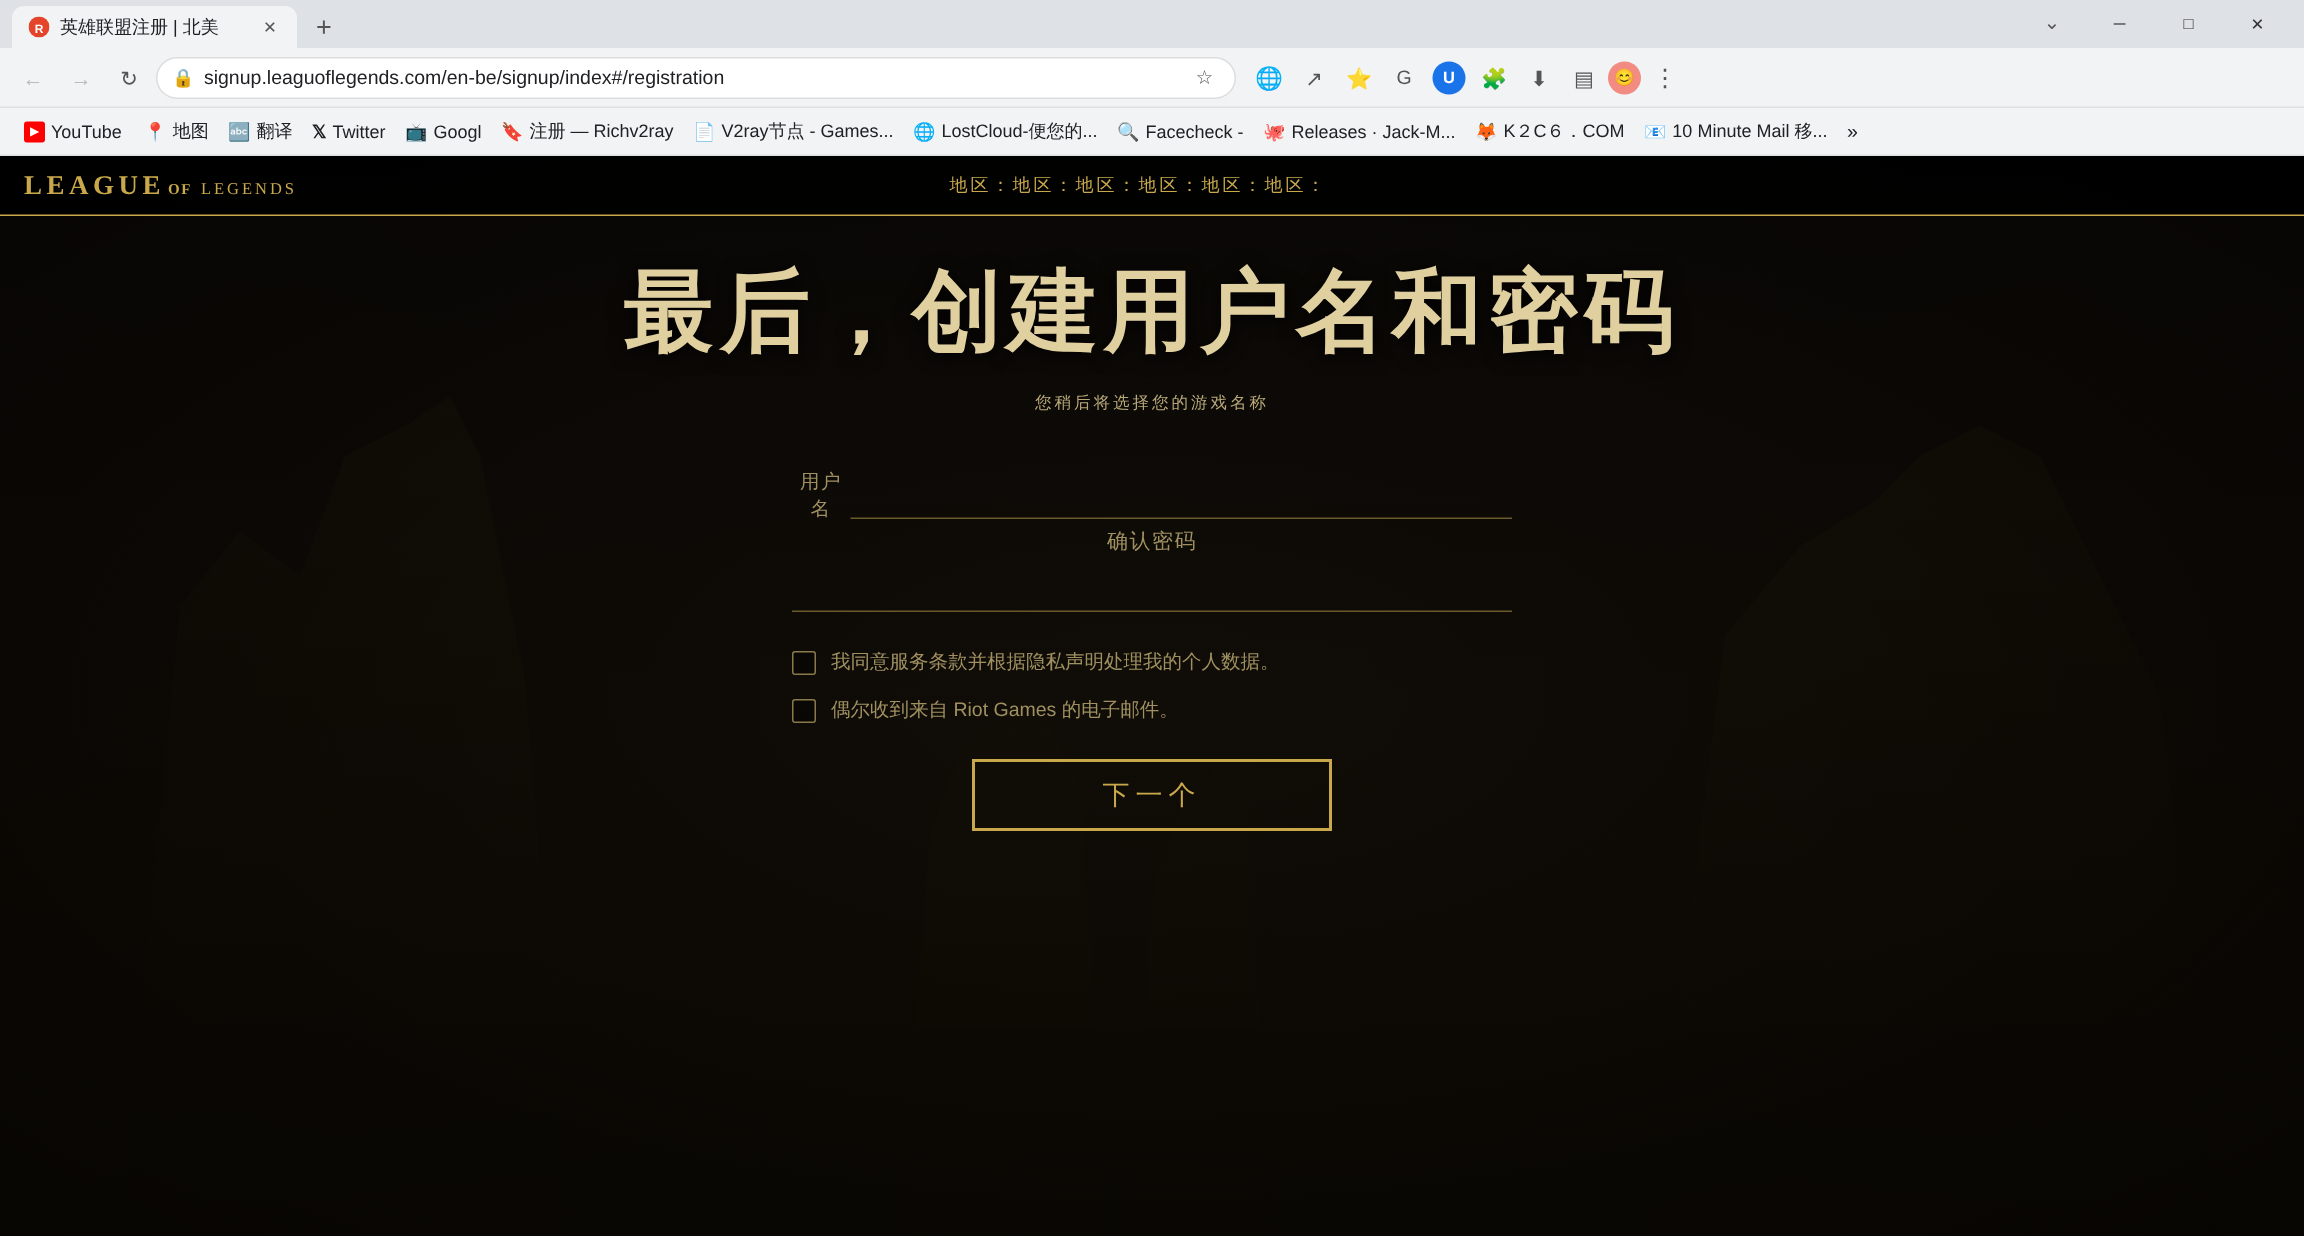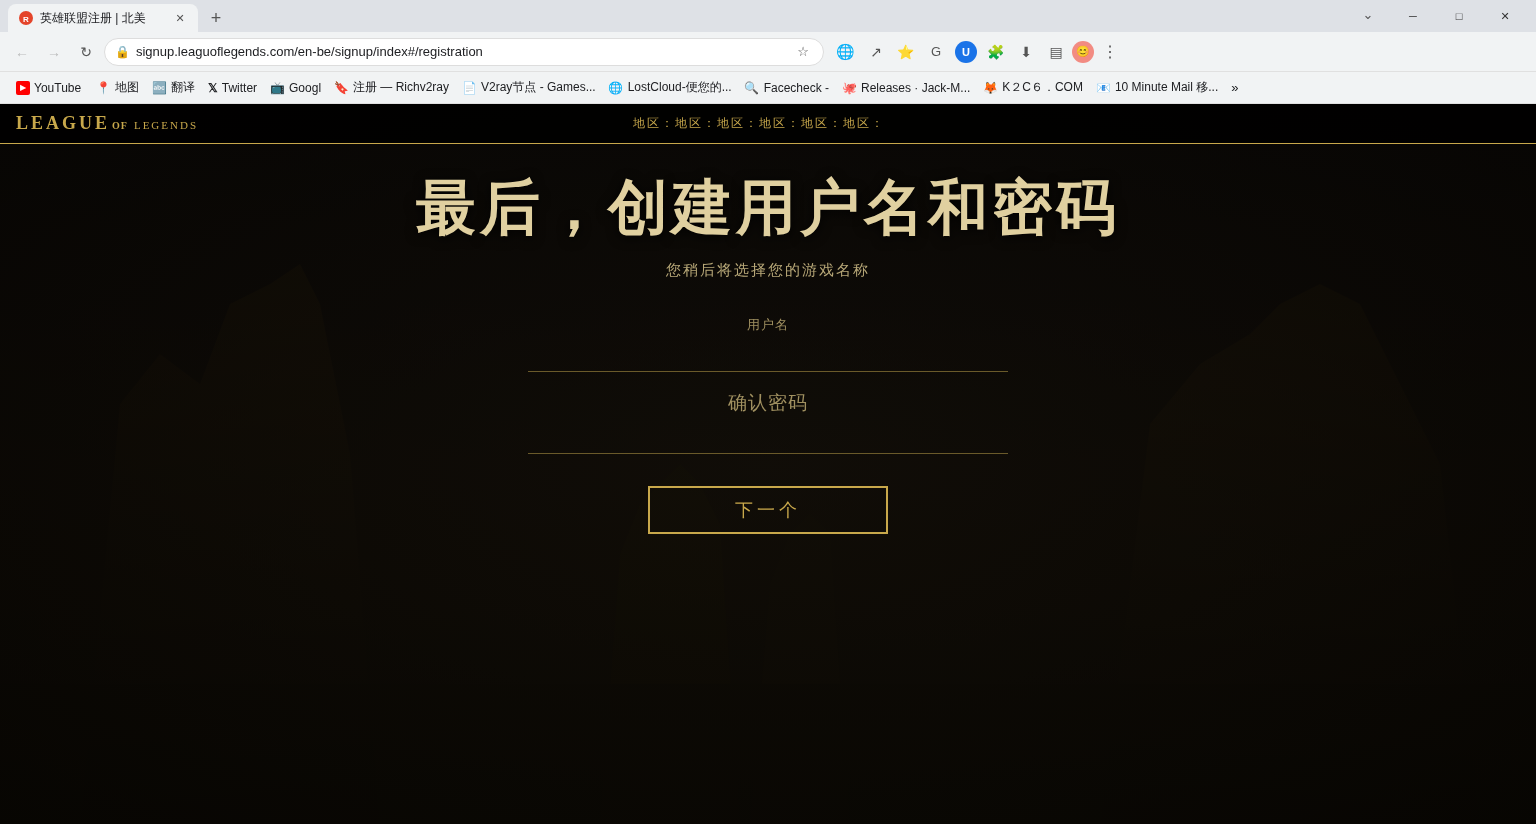--- a/index.html
+++ b/index.html
@@ -166,35 +166,45 @@
     </div>
     <div style="font-size:12px;color:#c8a84b;letter-spacing:2px;">地区：地区：地区：地区：地区：地区：</div>
     <div style="width:200px;"></div>
   </div>
 
 
   <div style="position:relative;z-index:5;display:flex;flex-direction:column;align-items:center;padding-top:24px;">
 
     <h1 style="font-size:60px;font-weight:700;color:#e0d0a0;letter-spacing:4px;text-align:center;font-family:'SimHei','Microsoft YaHei',sans-serif;margin-bottom:12px;text-shadow:0 2px 12px rgba(0,0,0,0.9);">最后，创建用户名和密码</h1>
 
-    <p style="font-size:15px;color:#b8a878;text-align:center;margin-bottom:36px;letter-spacing:2px;font-family:'Microsoft YaHei',sans-serif;">您稍后将选择您的游戏名称</p>
+    <p style="font-size:11px;color:#b8a878;text-align:center;margin-bottom:36px;letter-spacing:2px;font-family:'Microsoft YaHei',sans-serif;">您稍后将选择您的游戏名称</p>
 
     <div style="width:480px;display:flex;flex-direction:column;">
 
-      <div style="display:flex;flex-direction:column;margin-bottom:18px;">
+      <div style="display:flex;flex-direction:row;">
         <label style="font-size:13px;color:#a09060;margin-bottom:4px;text-align:center;font-family:'Microsoft YaHei',sans-serif;letter-spacing:1px;">用户名</label>
         <input type="text" style="width: 100%; height: 34px; background: transparent; border-top: none; border-right: none; border-left: none; border-image: initial; border-bottom: 1px solid rgb(106, 90, 42); color: rgb(224, 208, 160); font-size: 14px; padding: 4px 8px; outline: none; text-align: center;">
       </div>
 
 
       <div style="display:flex;flex-direction:column;margin-bottom:24px;">
-        <label style="font-size:19px;color:#a09060;margin-bottom:4px;text-align:center;font-family:'Microsoft YaHei',sans-serif;letter-spacing:1px;">确认密码</label>
+        <label style="font-size:14px;color:#a09060;margin-bottom:4px;text-align:center;font-family:'Microsoft YaHei',sans-serif;letter-spacing:1px;">确认密码</label>
         <input type="password" style="width: 100%; height: 34px; background: transparent; border-top: none; border-right: none; border-left: none; border-image: initial; border-bottom: 1px solid rgb(106, 90, 42); color: rgb(224, 208, 160); font-size: 14px; padding: 4px 8px; outline: none; text-align: center;">
       </div>
 
+      <div style="display:flex;flex-direction:column;gap:14px;margin-bottom:16px;">
+        <div style="display:flex;align-items:flex-start;gap:10px;">
+          <input type="checkbox" style="width: 16px; height: 16px; cursor: pointer; flex-shrink: 0; margin-top: 2px; appearance: none; border: 1px solid rgb(138, 122, 74); background: rgba(0, 0, 0, 0.3); border-radius: 2px;">
+          <label style="font-size:13px;color:#a09060;font-family:'Microsoft YaHei',sans-serif;line-height:1.4;cursor:pointer;">我同意服务条款并根据隐私声明处理我的个人数据。</label>
+        </div>
+        <div style="display:flex;align-items:flex-start;gap:10px;">
+          <input type="checkbox" style="width: 16px; height: 16px; cursor: pointer; flex-shrink: 0; margin-top: 2px; appearance: none; border: 1px solid rgb(138, 122, 74); background: rgba(0, 0, 0, 0.3); border-radius: 2px;">
+          <label style="font-size:13px;color:#a09060;font-family:'Microsoft YaHei',sans-serif;line-height:1.4;cursor:pointer;">偶尔收到来自 Riot Games 的电子邮件。</label>
+        </div>
+      </div>
 
       <div style="display:flex;justify-content:center;margin-top:8px;">
         <button style="width:240px;height:48px;background:transparent;border:2px solid #c8a84b;color:#c8a84b;font-size:18px;font-family:'Microsoft YaHei',sans-serif;letter-spacing:4px;cursor:pointer;transition:background 0.2s;">
           <span>下一个</span>
         </button>
       </div>
     </div>
   </div>
 
 

